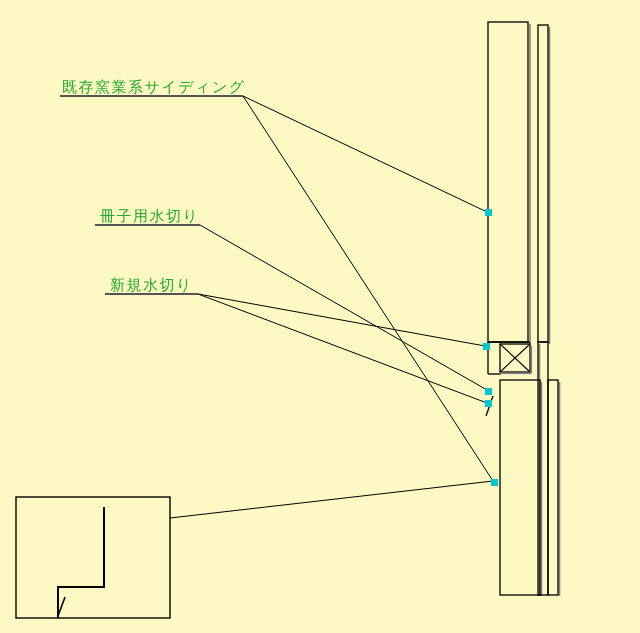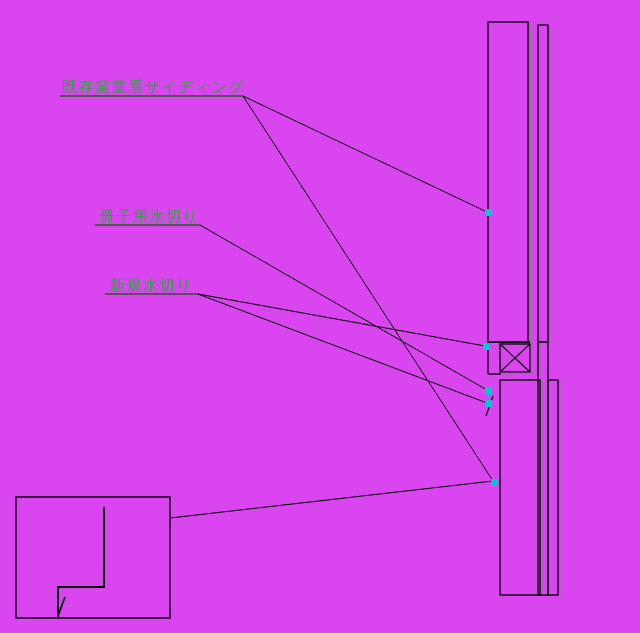--- a/index.html
+++ b/index.html
@@ -12,21 +12,21 @@
     width: 640px;
     height: 633px;
     font-family: "Liberation Sans", sans-serif;
     overflow: hidden;
     position: relative;
   }
   #drawing-root {
     position: relative;
     width: 640px;
     height: 633px;
-    background: #d946ef;
+    background: #fef9c3;
   }
   svg.cad-canvas {
     position: absolute;
     top: 0;
     left: 0;
     width: 640px;
     height: 633px;
     display: block;
   }
   .label-text {

